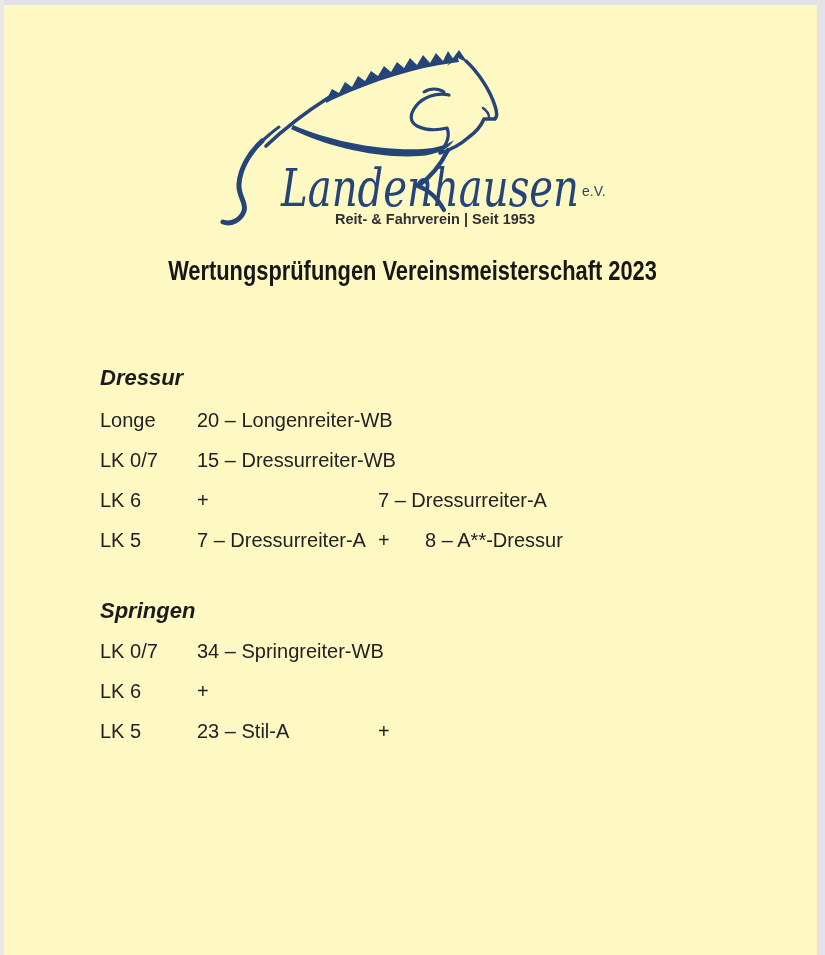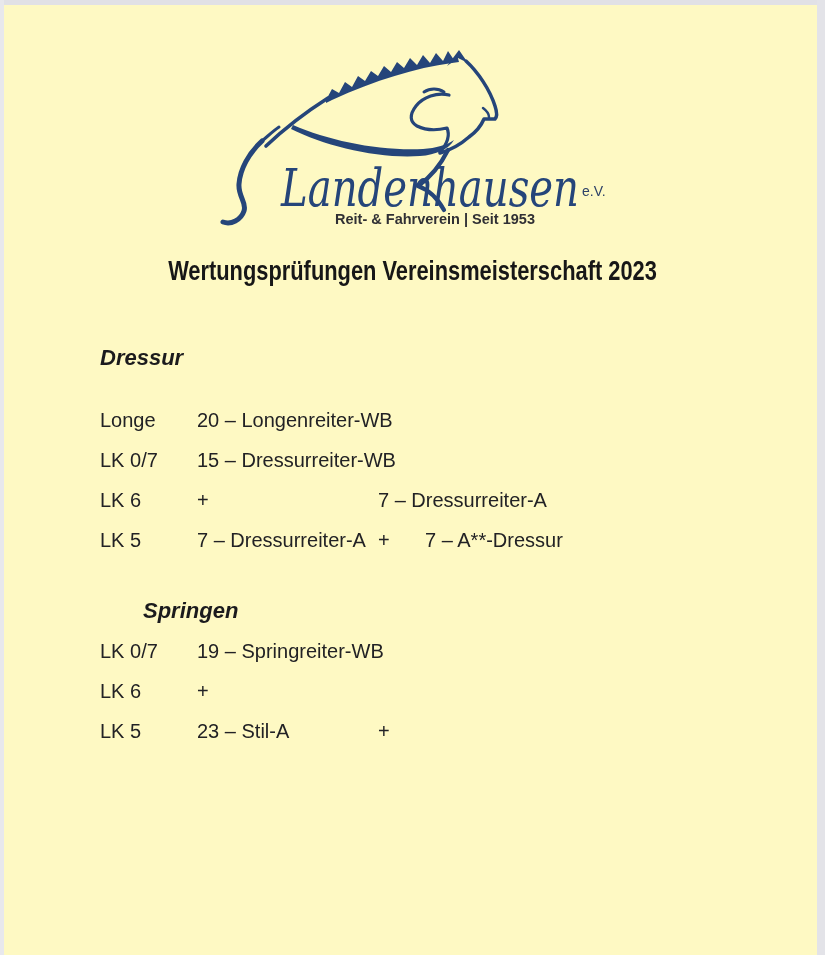--- a/index.html
+++ b/index.html
@@ -40,22 +40,22 @@
     position: absolute;
     left: 100px;
     margin: 0;
     font-size: 22px;
     font-weight: 700;
     font-style: italic;
     line-height: 28px;
     color: #1b1b1d;
     white-space: nowrap;
   }
-  .heading-dressur  { top: 344px; }
-  .heading-springen { top: 597px; margin-left: 43px; }
+  .heading-dressur  { top: 364px; }
+  .heading-springen { top: 597px; }
 
   .rows { position: absolute; left: 100px; width: 640px; }
   .rows-dressur  { top: 400px; }
   .rows-springen { top: 631px; }
 
   .t-row {
     display: grid;
     grid-template-columns: 97px 181px 47px auto;
     height: 40px;
     line-height: 40px;
@@ -131,30 +131,30 @@
     </div>
     <div class="t-row">
       <span class="cell">LK 6</span>
       <span class="cell">+</span>
       <span class="cell">7 – Dressurreiter-A</span>
     </div>
     <div class="t-row">
       <span class="cell">LK 5</span>
       <span class="cell">7 – Dressurreiter-A</span>
       <span class="cell">+</span>
-      <span class="cell">7 – A**-Dressur</span>
+      <span class="cell">8 – A**-Dressur</span>
     </div>
   </div>
 
   <h2 class="section-heading heading-springen">Springen</h2>
 
   <div class="rows rows-springen">
     <div class="t-row">
       <span class="cell">LK 0/7</span>
-      <span class="cell">19 – Springreiter-WB</span>
+      <span class="cell">34 – Springreiter-WB</span>
       <span class="cell"></span>
       <span class="cell"></span>
     </div>
     <div class="t-row">
       <span class="cell">LK 6</span>
       <span class="cell">+</span>
     </div>
     <div class="t-row">
       <span class="cell">LK 5</span>
       <span class="cell">23 – Stil-A</span>

